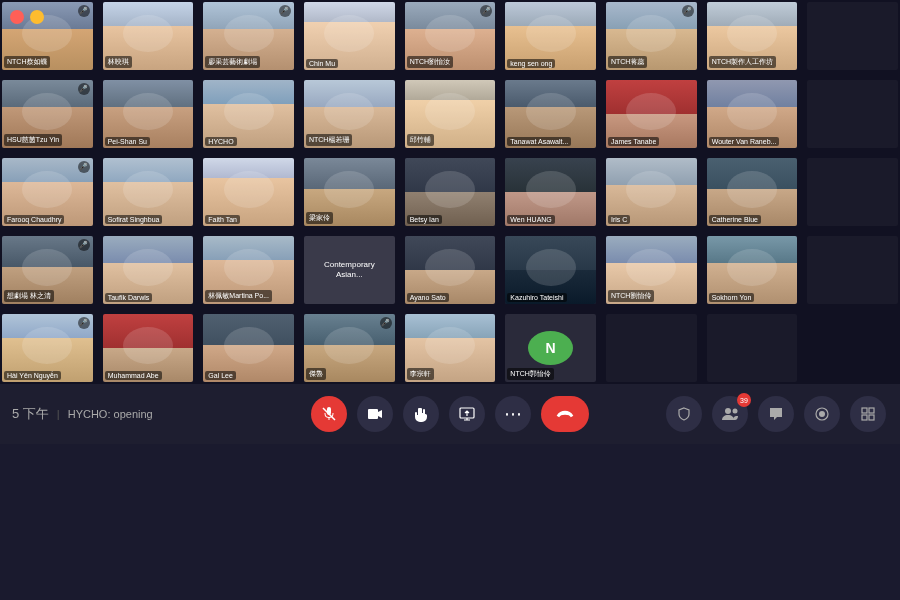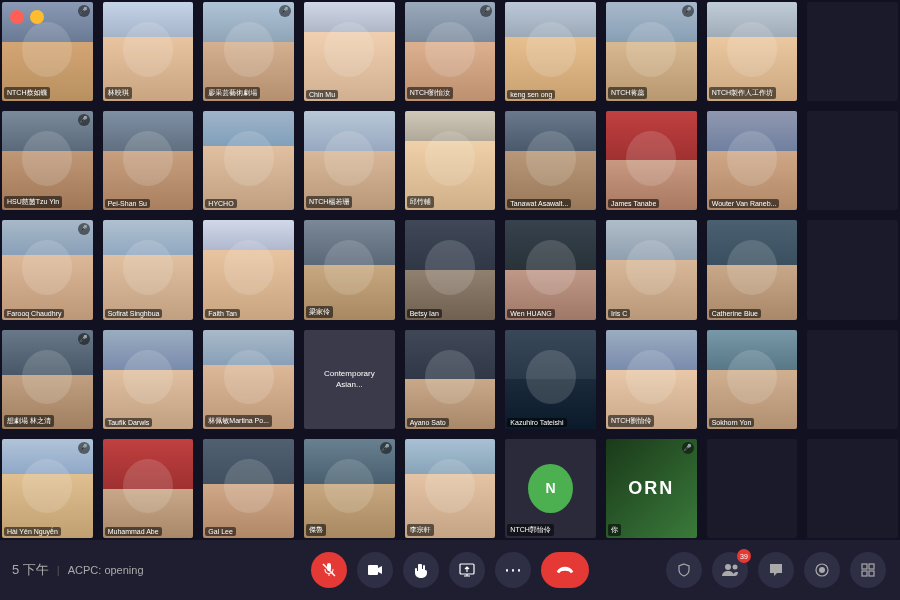--- a/index.html
+++ b/index.html
@@ -8,21 +8,21 @@
       height: 600px;
       background: #1a1a2e;
       font-family: 'Arial', sans-serif;
       overflow: hidden;
       position: relative;
     }
 
     
     .video-grid {
       width: 900px;
-      height: 540px;
+      height: 384px;
       background: #111122;
       display: grid;
       grid-template-columns: repeat(9, 1fr);
       grid-template-rows: repeat(5, 1fr);
       gap: 10px;
       padding: 2px;
     }
 
     .video-cell {
       background: #2a2a3e;
@@ -506,34 +506,29 @@
         <div class="face-circle"></div>
       </div>
       <div class="name-tag">李宗軒</div>
     </div>
 
     <div class="video-cell" style="background:#2a2a3a; display:flex; align-items:center; justify-content:center;">
       <div class="avatar-letter">N</div>
       <div class="name-tag">NTCH郭怡伶</div>
     </div>
 
-    <div class="video-cell" style="background:linear-gradient(135deg,#1a3a1a 0%,#2a5a2a 50%,#3a7a3a 100%);">
-      <div style="position:absolute;top:50%;left:50%;transform:translate(-50%,-50%);color:white;font-size:18px;font-weight:900;letter-spacing:2px;">ORN</div>
-      <div class="mic-muted">🎤</div>
-      <div class="name-tag">你</div>
-    </div>
     <div class="video-cell" style="background:#1a1a2a;"></div>
     <div class="video-cell" style="background:#1a1a2a;"></div>
   </div>
 
   <div class="toolbar">
     <div class="toolbar-left">
       <span class="time-label">5 下午</span>
       <span class="divider">|</span>
-      <span class="meeting-label">ACPC: opening</span>
+      <span class="meeting-label">HYCHO: opening</span>
     </div>
 
     <div class="toolbar-center">
 
       <div class="toolbar-btn red-btn" title="Unmute">
         <svg width="16" height="16" viewBox="0 0 16 16" fill="white">
           <path d="M8 1a2 2 0 0 1 2 2v4a2 2 0 0 1-4 0V3a2 2 0 0 1 2-2z"></path>
           <path d="M4.5 7.5A3.5 3.5 0 0 0 8 11a3.5 3.5 0 0 0 3.5-3.5V7h1v.5A4.5 4.5 0 0 1 8.5 12v2h-1v-2A4.5 4.5 0 0 1 3.5 7.5V7h1v.5z"></path>
           <line x1="2" y1="2" x2="14" y2="14" stroke="white" stroke-width="1.5"></line>
         </svg>

